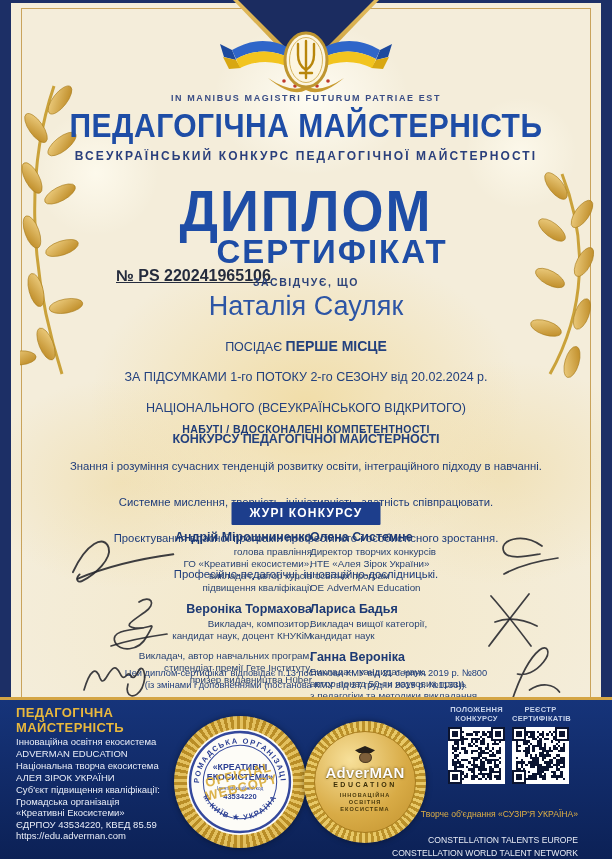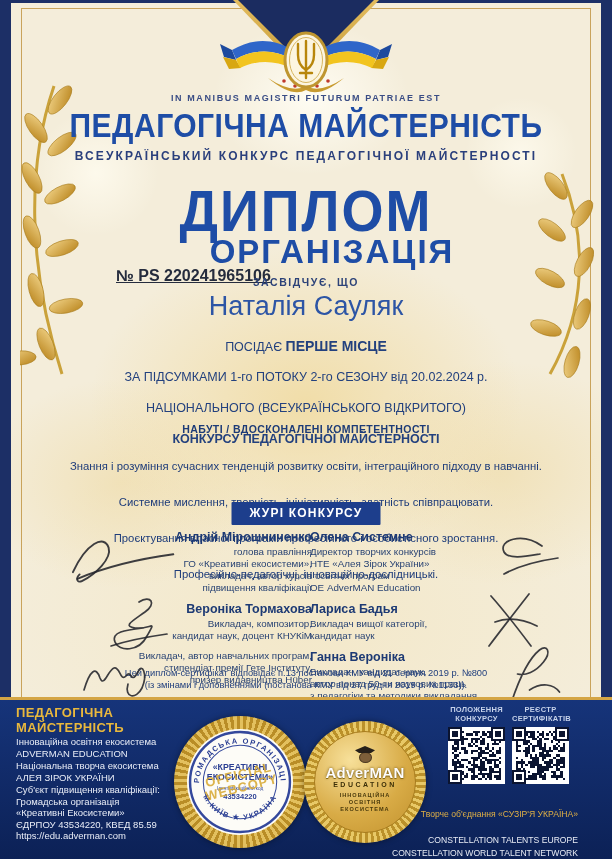--- a/index.html
+++ b/index.html
@@ -181,21 +181,21 @@
       <path d="M98,22 V33 C98,41 95,45 90,48"></path>
       <path d="M84,51 H96"></path>
         <path d="M90,48 V56"></path>
     </g>
   </svg>
 
   <div class="row" id="motto">IN MANIBUS MAGISTRI FUTURUM PATRIAE EST</div>
   <div class="row" id="title">ПЕДАГОГІЧНА МАЙСТЕРНІСТЬ</div>
   <div class="row" id="subtitle">ВСЕУКРАЇНСЬКИЙ КОНКУРС ПЕДАГОГІЧНОЇ МАЙСТЕРНОСТІ</div>
   <div class="row" id="word1">ДИПЛОМ</div>
-  <div class="row" id="word2">ОРГАНІЗАЦІЯ</div>
+  <div class="row" id="word2">СЕРТИФІКАТ</div>
   <div id="dnumber">№ PS 220241965106</div>
   <div class="row" id="certifies">ЗАСВІДЧУЄ, ЩО</div>
   <div class="row" id="recipient">Наталія Сауляк</div>
 
   <div class="row" id="result">
     <span>ПОСІДАЄ</span>
     <b>ПЕРШЕ МІСЦЕ</b>
   </div>
   <div class="row" id="details">
     <div>ЗА ПІДСУМКАМИ 1-го ПОТОКУ 2-го СЕЗОНУ від 20.02.2024 р.</div>

